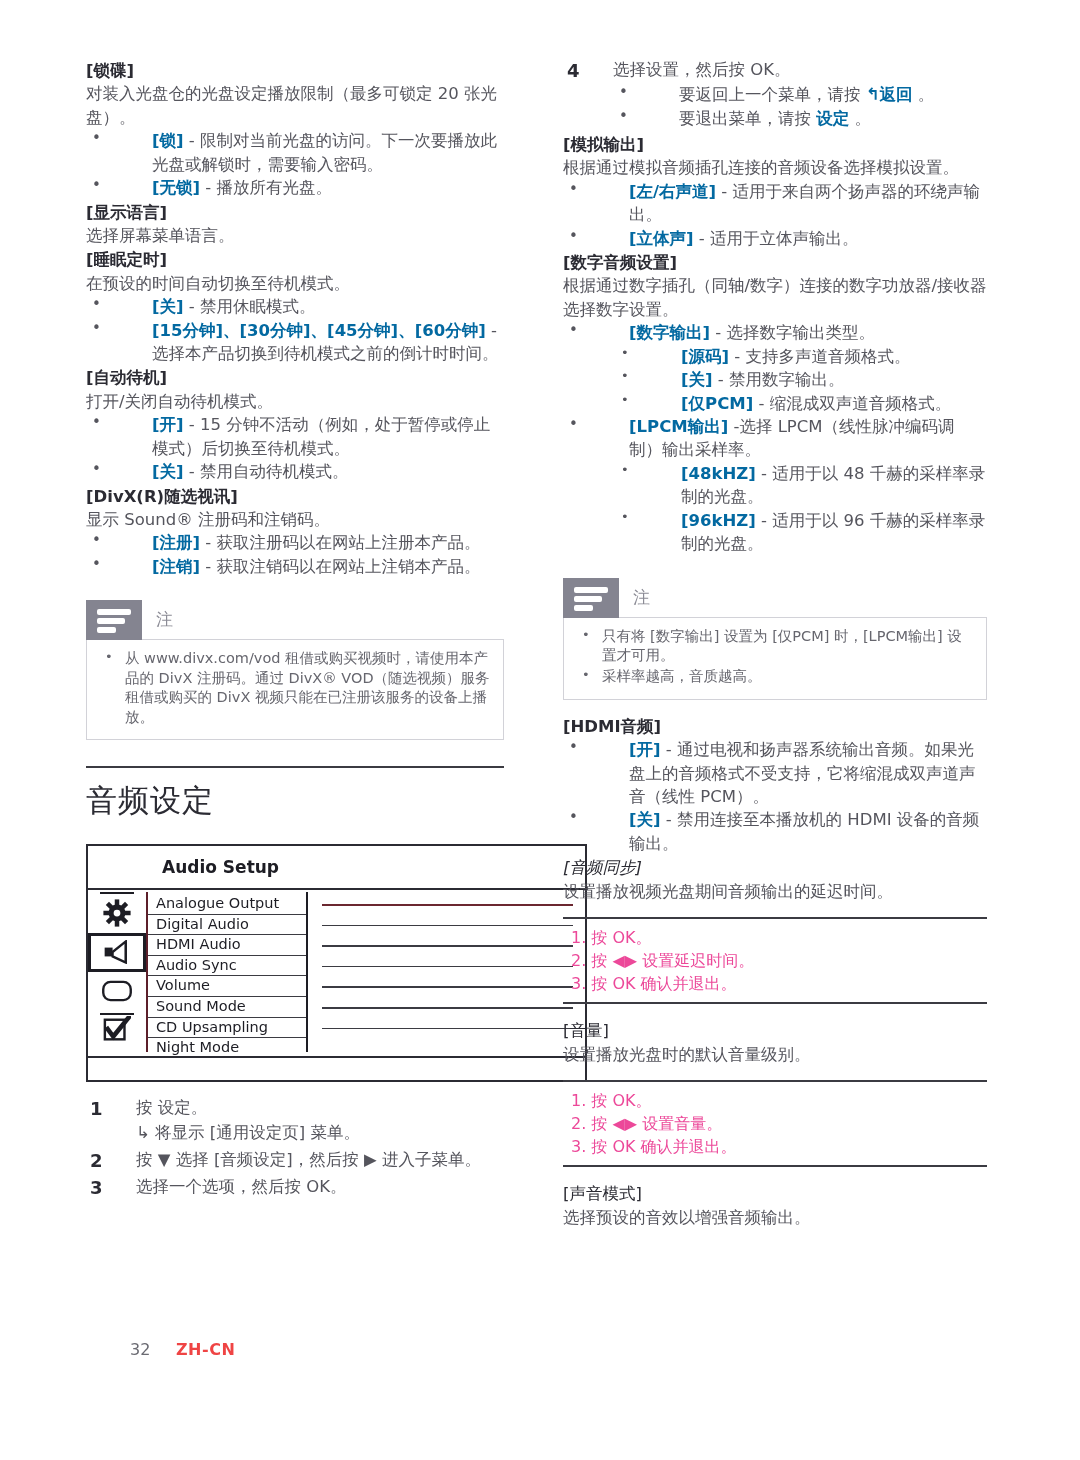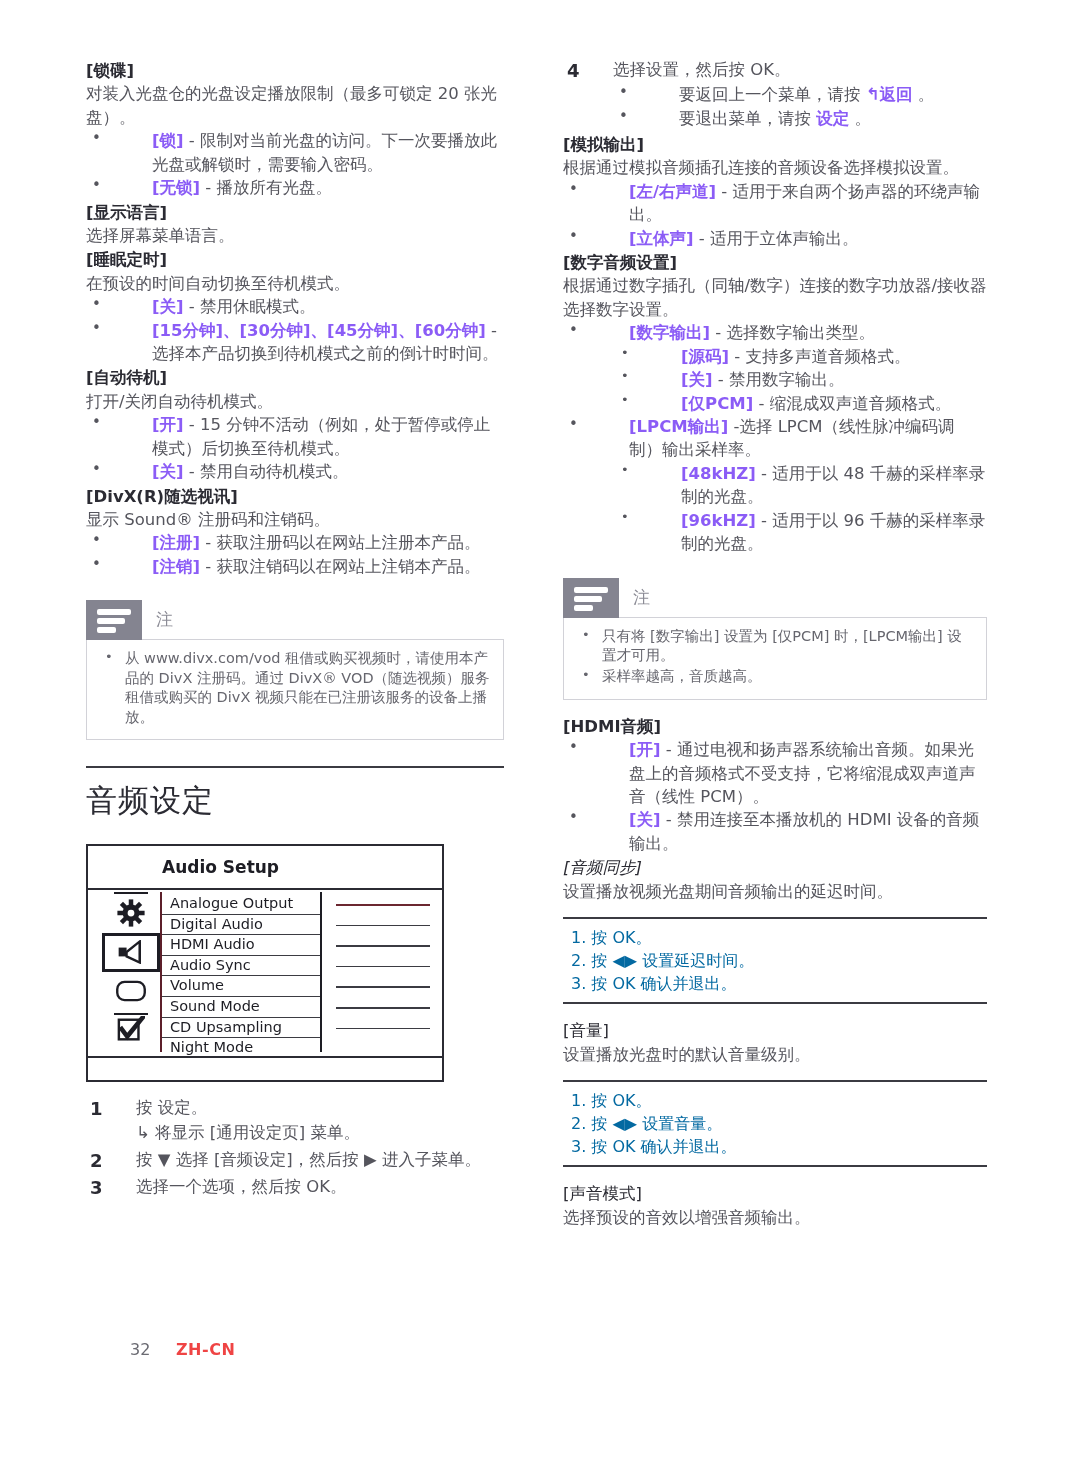--- a/index.html
+++ b/index.html
@@ -17,56 +17,56 @@
   
   .hdr{font-size:16.5px;font-weight:bold;color:#2b2b33;line-height:1.42;margin:1px 0 0 0;letter-spacing:0px;}
   .para{font-size:16.5px;color:#55555d;line-height:1.42;margin:0;}
 
   ul.lv1,ul.lv2,ul.lv3{list-style:none;margin:0;padding:0;}
   ul.lv1>li{position:relative;padding-left:66px;font-size:16.5px;line-height:1.42;color:#55555d;margin:0;}
   ul.lv2>li{position:relative;padding-left:62px;font-size:16.5px;line-height:1.42;color:#55555d;}
   ul.lv1>li>.bul{position:absolute;left:6px;top:-1px;font-size:15px;color:#55555d;}
   ul.lv2>li>.bul{position:absolute;left:2px;top:-1px;font-size:13px;color:#55555d;}
   ul.nested{margin-left:56px;}
-  .b{font-weight:bold;color:#8b5cf6;margin-top:26px;}
+  .b{font-weight:bold;color:#0369a1;margin-top:26px;}
   .gl{color:#55555d;}
 
   
   ol.steps{list-style:none;margin:0;padding:0;}
   ol.steps>li{position:relative;padding-left:50px;font-size:16.5px;line-height:1.46;color:#55555d;margin-bottom:3px;}
   ol.steps>li>.num{position:absolute;left:4px;top:0;font-weight:bold;font-size:18px;color:#2b2b33;}
   .subarrow{display:block;padding-left:22px;text-indent:-22px;margin-top:1px;}
 
   
   .rulebox{border-top:2px solid #3b3b42;border-bottom:2px solid #3b3b42;padding:7px 0 7px 0;margin:14px 0 0 0;}
-  .rulebox .line{font-size:16px;line-height:1.44;color:#0369a1;padding-left:8px;}
+  .rulebox .line{font-size:16px;line-height:1.44;color:#ec4899;padding-left:8px;}
 
   
   .note{margin-top:22px;position:relative;}
   .note-head{display:flex;align-items:stretch;height:40px;}
   .note-icon{width:56px;height:40px;background:#848490;position:relative;flex:0 0 auto;}
   .note-icon i{position:absolute;background:#ffffff;border-radius:2px;display:block;}
   .note-icon i.b1{left:11px;top:9px;width:34px;height:6px;}
   .note-icon i.b2{left:11px;top:18px;width:28px;height:6px;}
   .note-icon i.b3{left:11px;top:27px;width:19px;height:6px;}
   .note-title{font-size:17px;color:#8b8b95;padding:8px 0 0 14px;}
   .note-body{border:1px solid #d2d2d8;border-top:1px solid #d2d2d8;padding:9px 12px 10px 12px;margin-top:-1px;}
   .note-body ul{list-style:none;margin:0;padding:0;}
   .note-body li{position:relative;padding-left:26px;font-size:14.5px;line-height:1.34;color:#66666e;margin-bottom:2px;}
   .note-body li .bul{position:absolute;left:6px;top:-1px;font-size:13px;}
 
   
   .sect-rule{border-top:2px solid #3b3b42;margin-top:26px;}
   .sect-title{font-size:31px;color:#2b2b33;margin:12px 0 14px 0;letter-spacing:1px;font-weight:normal;}
 
   
-  .screen{border:2px solid #2b2b33;width:358px;box-sizing:border-box;margin-top:22px;}
+  .screen{border:2px solid #2b2b33;width:501px;box-sizing:border-box;margin-top:22px;}
   .screen-top{border-bottom:2px solid #2b2b33;height:42px;display:flex;align-items:center;}
   .screen-top .t{font-size:17px;font-weight:bold;color:#1d1d24;padding-left:74px;}
-  .screen-body{display:flex;height:166px;padding-left:14px;}
+  .screen-body{display:flex;height:166px;}
   .icon-col{width:58px;flex:0 0 auto;position:relative;padding-top:4px;}
   .icon-cell{height:39px;display:flex;align-items:center;justify-content:center;position:relative;}
   .icon-cell.sel{border:3px solid #1d1d24;box-sizing:border-box;}
   .icon-col .topline{position:absolute;left:12px;top:2px;width:34px;height:2px;background:#1d1d24;}
   .icon-col .midline{position:absolute;left:12px;top:123px;width:34px;height:2px;background:#1d1d24;}
   .vsep{width:2px;background:#5c1f2a;margin:2px 0 4px 0;flex:0 0 auto;}
   .labels{width:158px;flex:0 0 auto;padding-top:4px;}
   .labels .row{height:20.6px;border-bottom:1.6px solid #3b3b42;font-size:14.5px;color:#1d1d24;padding-left:8px;line-height:19px;box-sizing:border-box;}
   .labels .row:last-child{border-bottom:none;}
   .vsep2{width:2px;background:#1d1d24;margin:2px 0 4px 0;flex:0 0 auto;}

